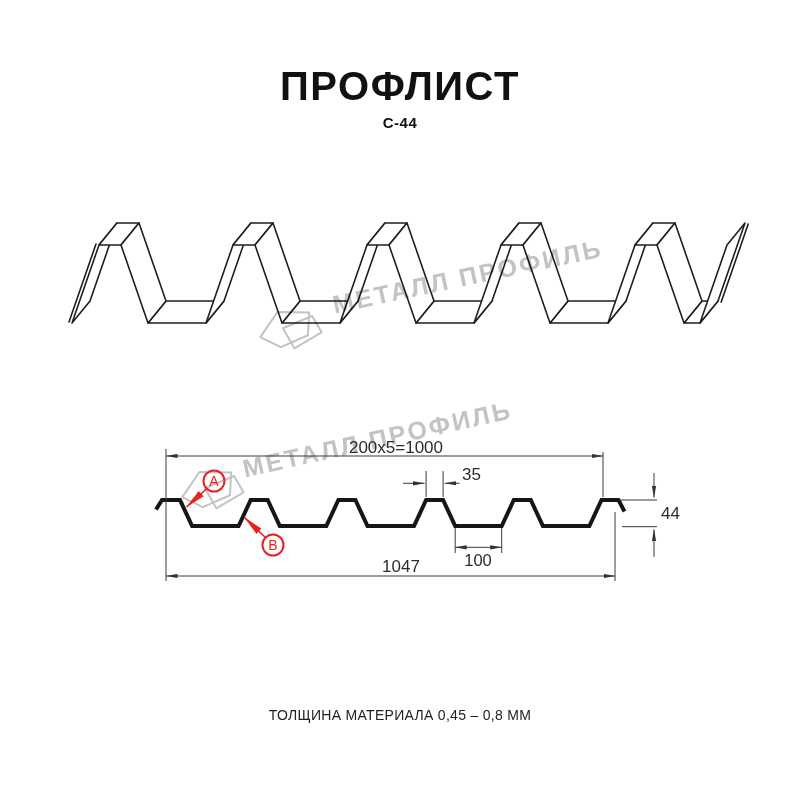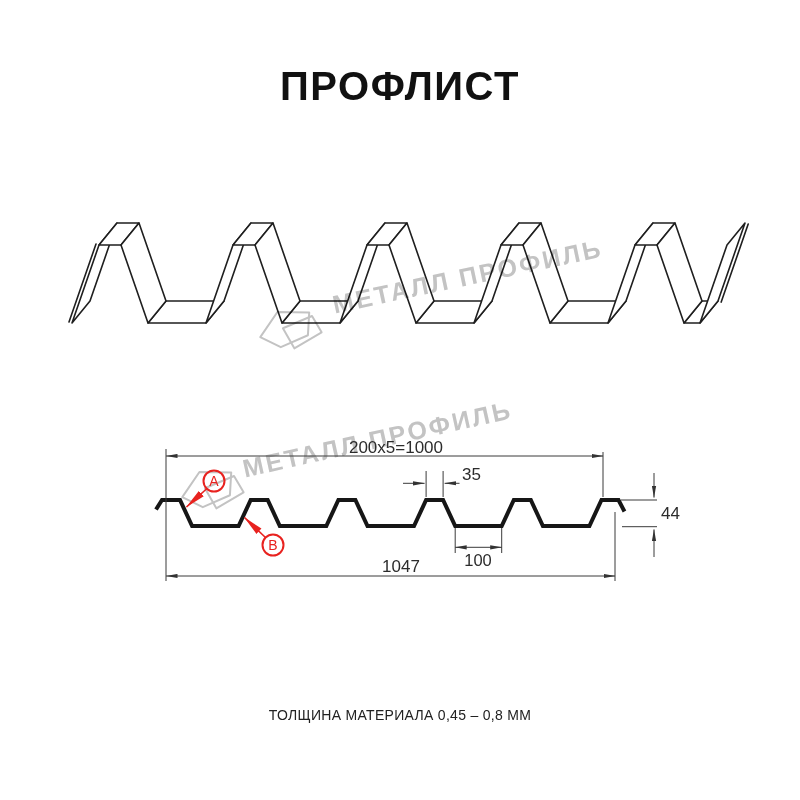--- a/index.html
+++ b/index.html
@@ -34,20 +34,21 @@
   .dim-txt{font-size:17px;fill:#2c2c2c;}
   .dim-txt-sm{font-size:16.5px;fill:#2c2c2c;}
   .red-letter{font-size:14px;fill:#e8221f;}
 </style>
 </head>
 <body>
 
 <div class="page">
 
   <div class="title">ПРОФЛИСТ</div>
+  <div class="subtitle">С-44</div>
 
   <svg class="svg-abs" style="top:185px" width="800" height="195" viewBox="0 0 800 195">
     <g fill="#ffffff" stroke="#1f1f1f" stroke-width="1.6" stroke-linejoin="round">
 
       <path d="M148,138 L206,138 L224,116 L166,116 Z"></path>
       <path d="M282,138 L340,138 L358,116 L300,116 Z"></path>
       <path d="M416,138 L474,138 L492,116 L434,116 Z"></path>
       <path d="M550,138 L608,138 L626,116 L568,116 Z"></path>
       <path d="M684,138 L700,138 L718,116 L702,116 Z"></path>
 

